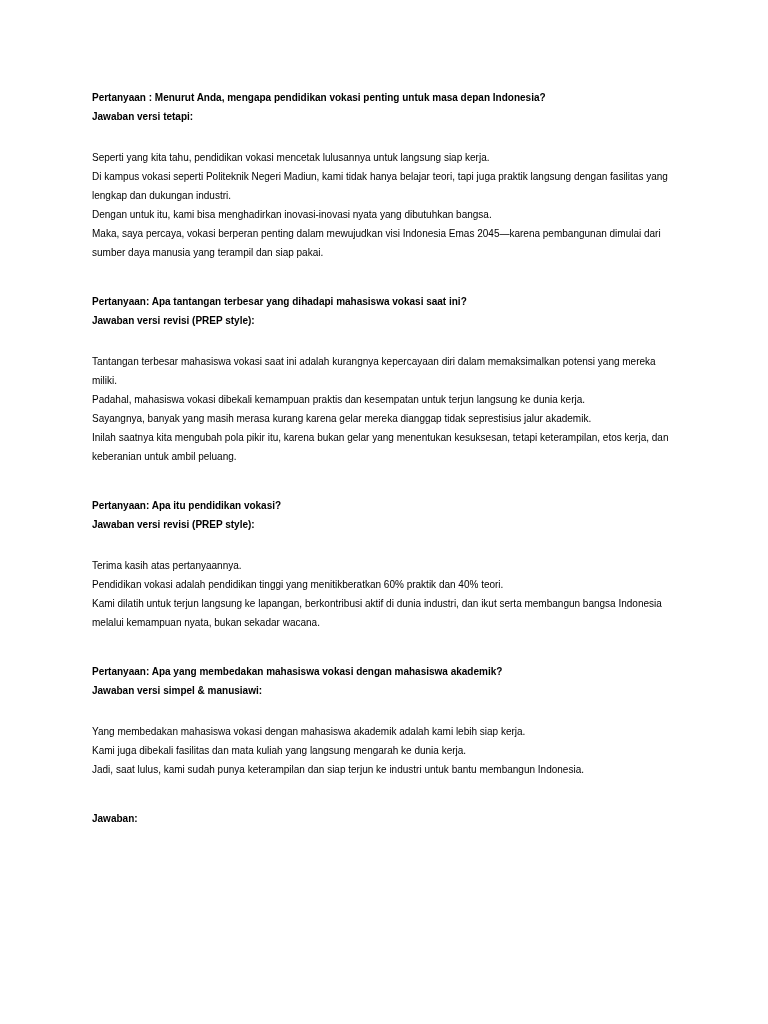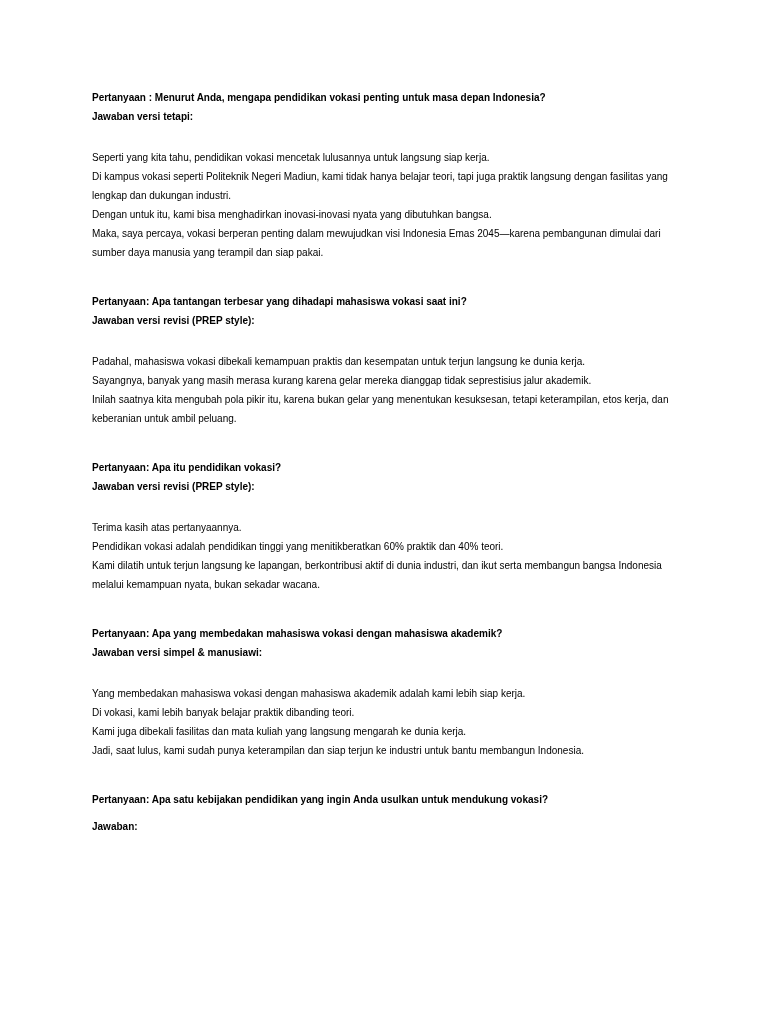--- a/index.html
+++ b/index.html
@@ -42,20 +42,21 @@
       <p>Di kampus vokasi seperti Politeknik Negeri Madiun, kami tidak hanya belajar teori, tapi juga praktik langsung dengan fasilitas yang lengkap dan dukungan industri.</p>
       <p>Dengan untuk itu, kami bisa menghadirkan inovasi-inovasi nyata yang dibutuhkan bangsa.</p>
       <p>Maka, saya percaya, vokasi berperan penting dalam mewujudkan visi Indonesia Emas 2045—karena pembangunan dimulai dari sumber daya manusia yang terampil dan siap pakai.</p>
     </div>
   </section>
 
   <section class="qa">
     <p class="q-line">Pertanyaan: Apa tantangan terbesar yang dihadapi mahasiswa vokasi saat ini?</p>
     <p class="a-label">Jawaban versi revisi (PREP style):</p>
     <div class="a-body">
+      <p>Tantangan terbesar mahasiswa vokasi saat ini adalah kurangnya kepercayaan diri dalam memaksimalkan potensi yang mereka miliki.</p>
       <p>Padahal, mahasiswa vokasi dibekali kemampuan praktis dan kesempatan untuk terjun langsung ke dunia kerja.</p>
       <p>Sayangnya, banyak yang masih merasa kurang karena gelar mereka dianggap tidak seprestisius jalur akademik.</p>
       <p>Inilah saatnya kita mengubah pola pikir itu, karena bukan gelar yang menentukan kesuksesan, tetapi keterampilan, etos kerja, dan keberanian untuk ambil peluang.</p>
     </div>
   </section>
 
   <section class="qa">
     <p class="q-line">Pertanyaan: Apa itu pendidikan vokasi?</p>
     <p class="a-label">Jawaban versi revisi (PREP style):</p>
     <div class="a-body">
@@ -63,24 +64,22 @@
       <p>Pendidikan vokasi adalah pendidikan tinggi yang menitikberatkan 60% praktik dan 40% teori.</p>
       <p>Kami dilatih untuk terjun langsung ke lapangan, berkontribusi aktif di dunia industri, dan ikut serta membangun bangsa Indonesia melalui kemampuan nyata, bukan sekadar wacana.</p>
     </div>
   </section>
 
   <section class="qa">
     <p class="q-line">Pertanyaan: Apa yang membedakan mahasiswa vokasi dengan mahasiswa akademik?</p>
     <p class="a-label">Jawaban versi simpel &amp; manusiawi:</p>
     <div class="a-body">
       <p>Yang membedakan mahasiswa vokasi dengan mahasiswa akademik adalah kami lebih siap kerja.</p>
-      <p>Di vokasi, kami lebih banyak belajar praktik dibanding teori.</p>
       <p>Kami juga dibekali fasilitas dan mata kuliah yang langsung mengarah ke dunia kerja.</p>
       <p>Jadi, saat lulus, kami sudah punya keterampilan dan siap terjun ke industri untuk bantu membangun Indonesia.</p>
     </div>
   </section>
 
   <section class="qa">
-    <p class="q-line">Pertanyaan: Apa satu kebijakan pendidikan yang ingin Anda usulkan untuk mendukung vokasi?</p>
     <p class="a-label spaced-label">Jawaban:</p>
   </section>
 
 </div>
 
 </body></html>

